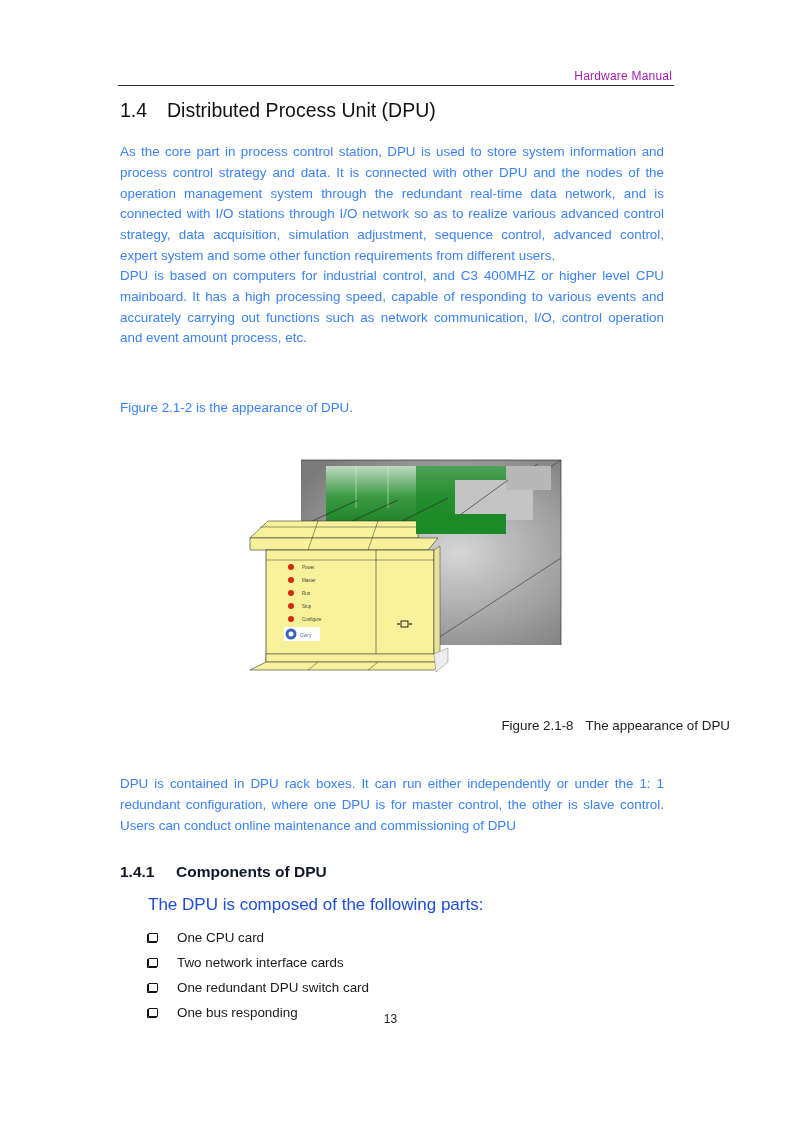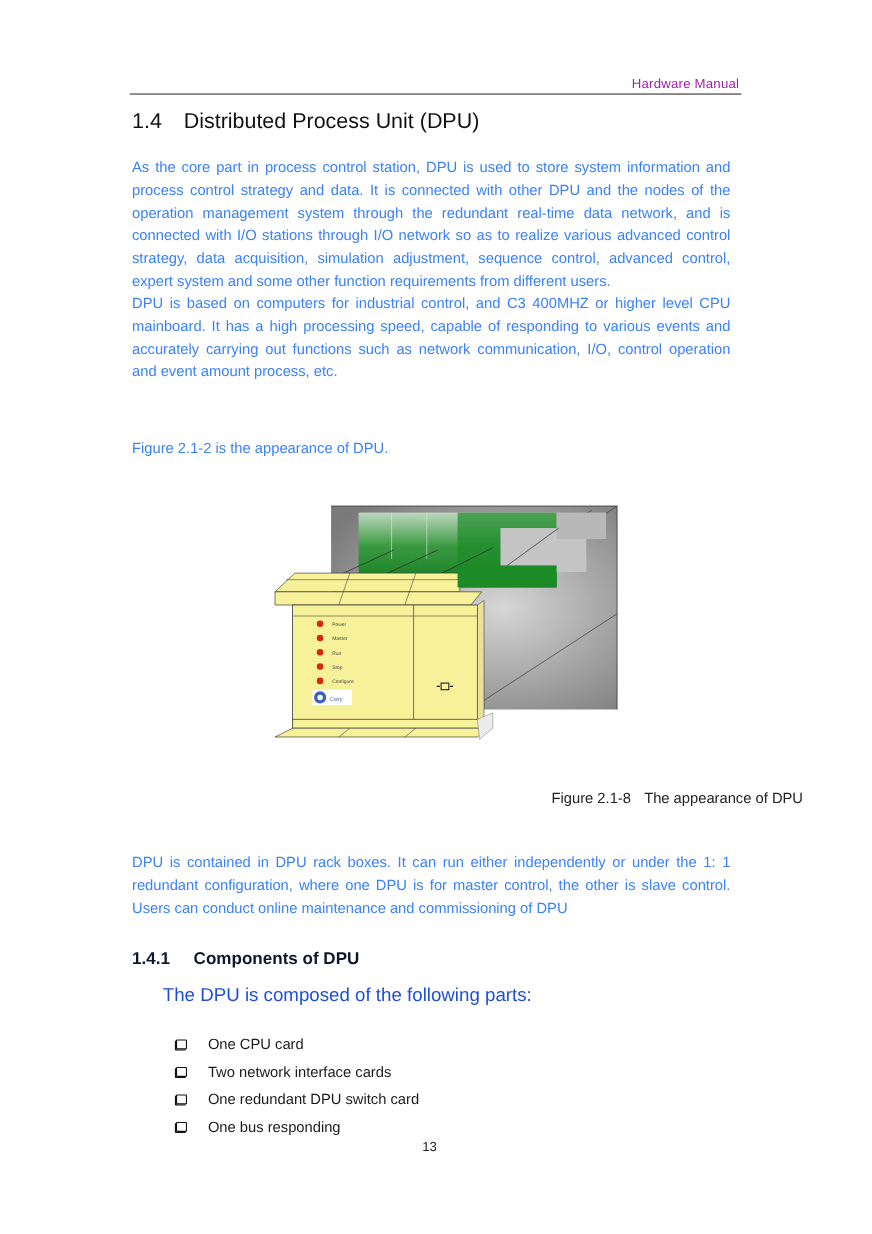--- a/index.html
+++ b/index.html
@@ -14,25 +14,25 @@
     .p1 { top: 142px; }
     .p2 { top: 266px; }
     .p3 { top: 398px; }
     .p4 { top: 774px; }
     .figure { position: absolute; left: 248px; top: 458px; width: 316px; height: 220px; }
     .caption { position: absolute; top: 718px; left: 0; width: 730px; text-align: right; font-size: 13.4px; color: #222; padding-left: 18px; box-sizing: border-box; }
     .caption .gap { display: inline-block; width: 12px; }
     .h2 { position: absolute; top: 863px; left: 120px; font-size: 15.5px; font-weight: bold; color: #0f172a; white-space: nowrap; }
     .h2 .num { display: inline-block; width: 56px; }
     .intro { position: absolute; top: 895px; left: 148px; font-size: 17px; color: #1d4ed8; }
-    .list { position: absolute; top: 925px; left: 146px; margin: 12px; padding: 0; list-style: none; }
+    .list { position: absolute; top: 925px; left: 146px; margin: 0; padding: 0; list-style: none; }
     .list li { height: 25px; font-size: 13.4px; display: flex; align-items: center; color: #1a1a1a; }
     .list .box { width: 8px; height: 7px; border: 1.6px solid #111; border-radius: 1px; margin-right: 19px;
                  box-shadow: -1px 1px 0 #111; margin-left: 2px; }
-    .pagenum { position: absolute; top: 1035px; left: 0; width: 781px; text-align: center; font-size: 12px; color: #222; }
+    .pagenum { position: absolute; top: 1012px; left: 0; width: 781px; text-align: center; font-size: 12px; color: #222; }
   </style>
 </head>
 <body>
 
 <div class="header-text">Hardware Manual</div>
 <div class="header-rule"></div>
 
 <div class="h1">
   <span class="num">1.4</span><span>Distributed Process Unit (DPU)</span>
 </div>

